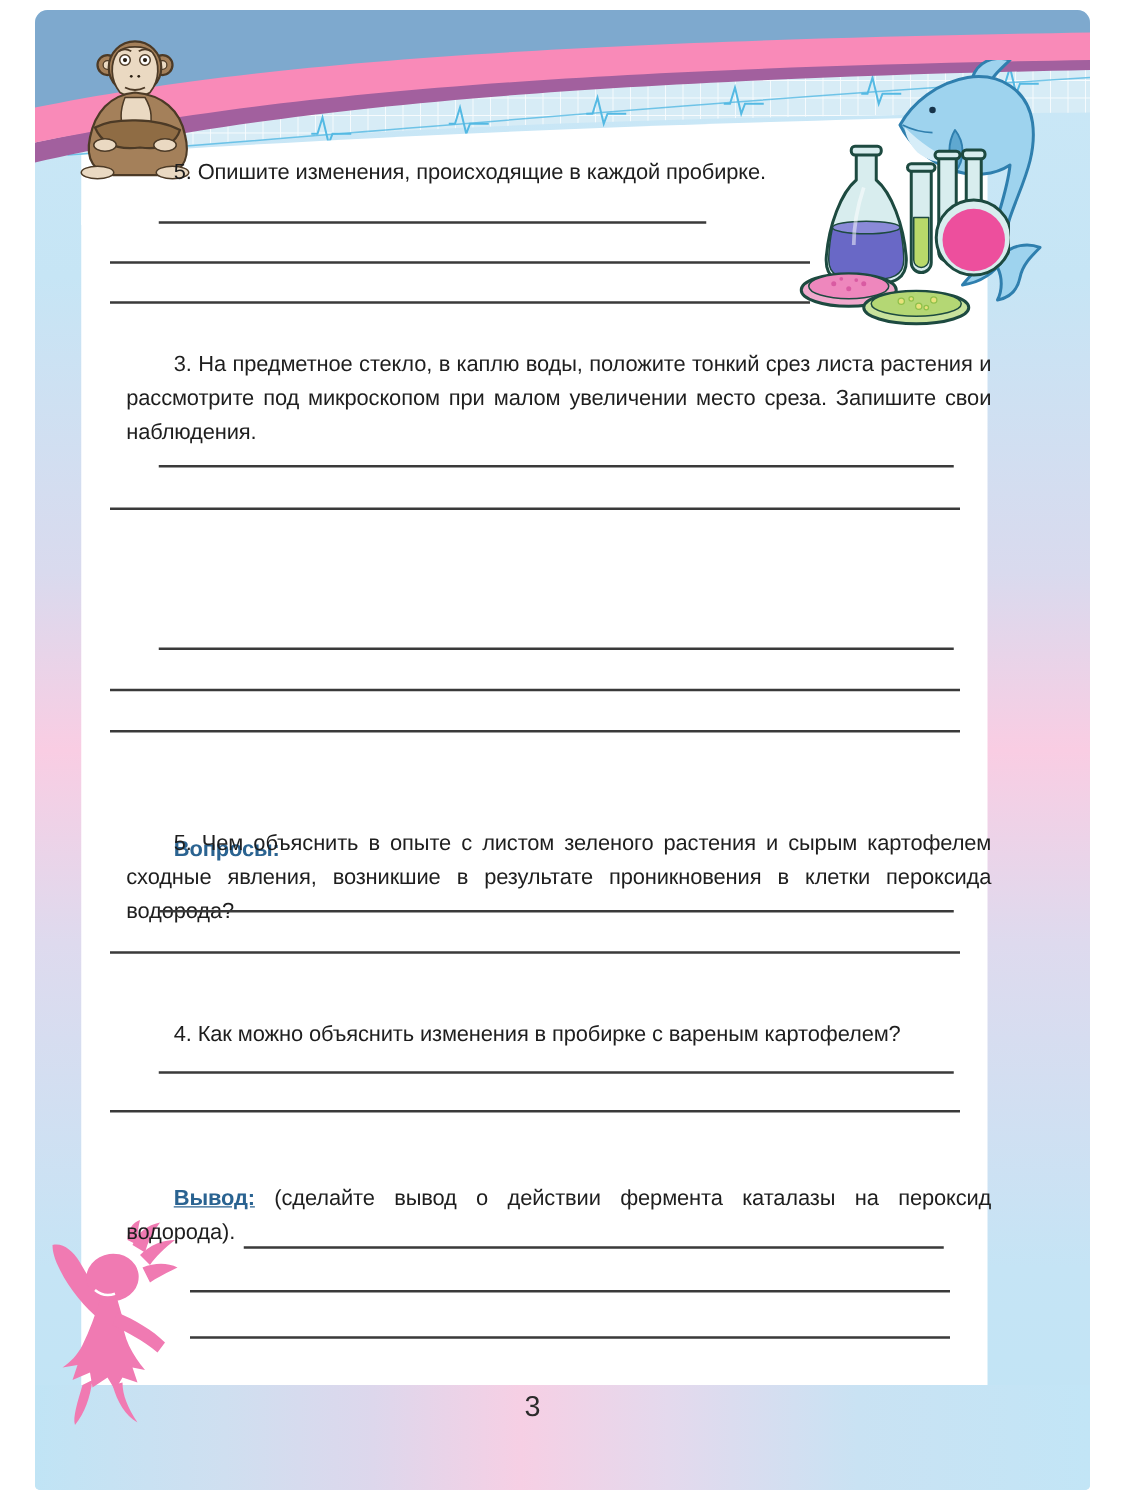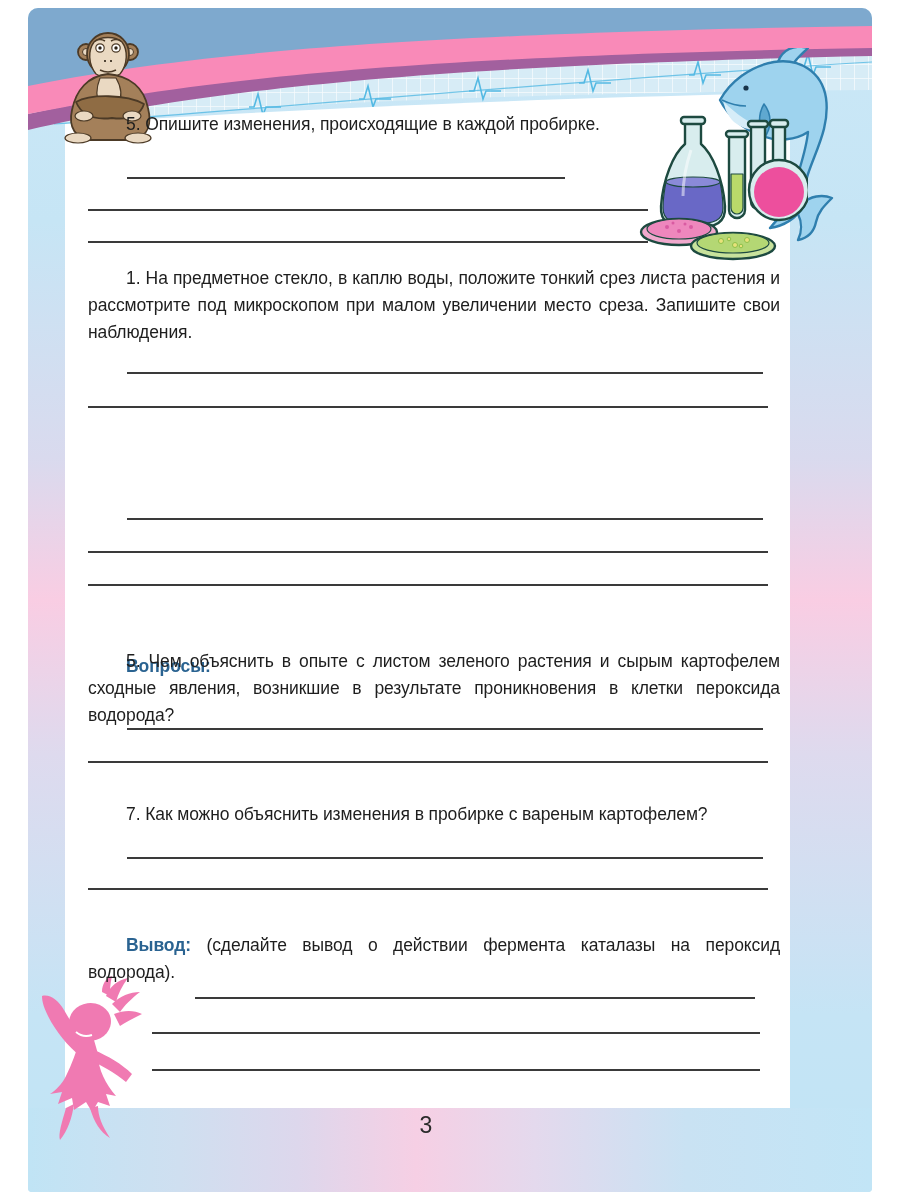--- a/index.html
+++ b/index.html
@@ -17,27 +17,27 @@
   .content-panel{
     position:absolute;left:37px;top:160px;width:725px;height:940px;
     background:#ffffff;z-index:1;
   }
   .bottom-band{
     position:absolute;left:0;top:1100px;width:844px;height:84px;z-index:1;
     background:linear-gradient(90deg,#c0e4f5 0%,#cfdff0 18%,#ddd7ec 32%,#f6cfe4 46%,#e4d9ed 60%,#c9e2f3 78%,#c2e5f6 100%);
   }
   .illu{position:absolute;z-index:3;}
   .txt{
-    position:absolute;left:60px;width:692px;margin:0;z-index:4;
+    position:absolute;left:60px;width:692px;margin:13px;z-index:4;
     font-size:17.5px;line-height:27px;color:#1e1e1e;
     text-align:justify;text-indent:38px;letter-spacing:-0.1px;
   }
   .txt sub{font-size:11px;line-height:0;vertical-align:-4px;}
   .heading{font-weight:bold;color:#2a6391;}
-  .lead{font-weight:bold;color:#2a6391;}
+  .lead{font-weight:bold;color:#2a6391;text-decoration:underline;}
   .answer-line{
     position:absolute;height:0;border-top:2px solid #3a3a3a;z-index:4;
   }
   .pagenum{
     position:absolute;left:368px;top:1104px;width:60px;z-index:4;
     font-size:23px;color:#2b2b2b;text-align:center;
   }
 </style>
 </head>
 <body>
@@ -166,34 +166,34 @@
       <path d="M62,132 C66,146 72,156 82,162 C74,150 70,140 70,130 Z"></path>
     </g>
     <path d="M48,56 Q55,62 64,59" stroke="#ffffff" stroke-width="2" fill="none"></path>
   </svg>
 
   <p class="txt" style="top:103px">5. Опишите изменения, происходящие в каждой пробирке.</p>
   <div class="answer-line" style="left:99px;top:169px;width:438px"></div>
   <div class="answer-line" style="left:60px;top:201px;width:560px"></div>
   <div class="answer-line" style="left:60px;top:233px;width:560px"></div>
 
-  <p class="txt" style="top:257px">1. На предметное стекло, в каплю воды, положите тонкий срез листа растения и рассмотрите под микроскопом при малом увеличении место среза. Запишите свои наблюдения.</p>
+  <p class="txt" style="top:257px">3. На предметное стекло, в каплю воды, положите тонкий срез листа растения и рассмотрите под микроскопом при малом увеличении место среза. Запишите свои наблюдения.</p>
   <div class="answer-line" style="left:99px;top:364px;width:636px"></div>
   <div class="answer-line" style="left:60px;top:398px;width:680px"></div>
 
   <div class="answer-line" style="left:99px;top:510px;width:636px"></div>
   <div class="answer-line" style="left:60px;top:543px;width:680px"></div>
   <div class="answer-line" style="left:60px;top:576px;width:680px"></div>
 
   <p class="txt heading" style="top:645px">Вопросы:</p>
   <p class="txt" style="top:640px">5. Чем объяснить в опыте с листом зеленого растения и сырым картофелем сходные явления, возникшие в результате проникновения в клетки пероксида водорода?</p>
   <div class="answer-line" style="left:99px;top:720px;width:636px"></div>
   <div class="answer-line" style="left:60px;top:753px;width:680px"></div>
 
-  <p class="txt" style="top:793px">7. Как можно объяснить изменения в пробирке с вареным картофелем?</p>
+  <p class="txt" style="top:793px">4. Как можно объяснить изменения в пробирке с вареным картофелем?</p>
   <div class="answer-line" style="left:99px;top:849px;width:636px"></div>
   <div class="answer-line" style="left:60px;top:880px;width:680px"></div>
 
   <p class="txt" style="top:924px"><span class="lead">Вывод:</span><span> (сделайте вывод о действии фермента каталазы на пероксид водорода).</span></p>
   <div class="answer-line" style="left:167px;top:989px;width:560px"></div>
   <div class="answer-line" style="left:124px;top:1024px;width:608px"></div>
   <div class="answer-line" style="left:124px;top:1061px;width:608px"></div>
 
   <div class="pagenum">3</div>
 </div>

